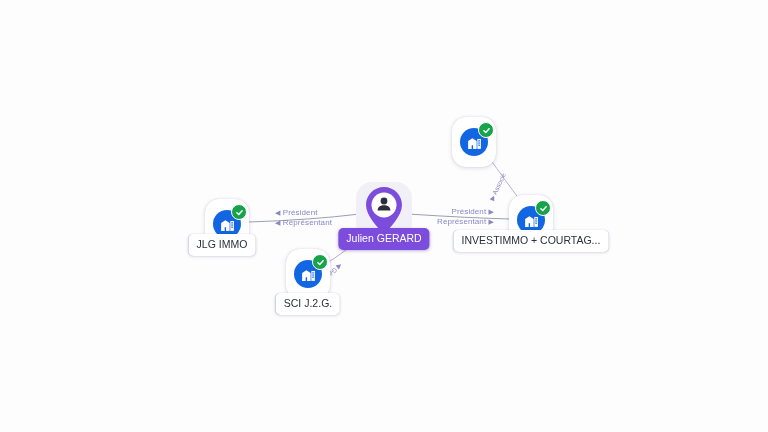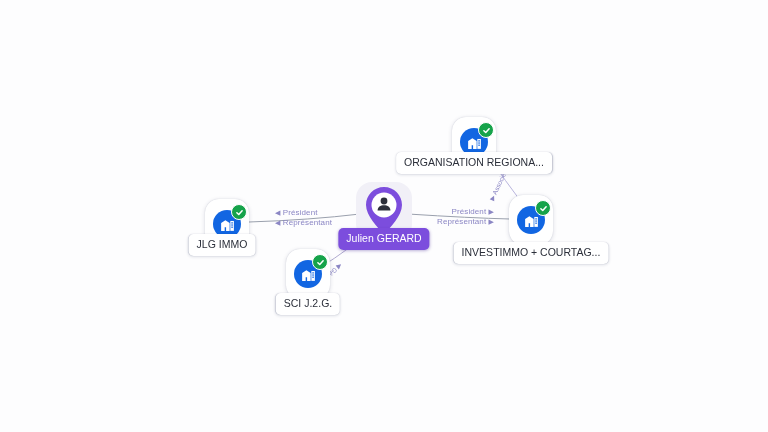--- a/index.html
+++ b/index.html
@@ -215,41 +215,40 @@
           <rect x="17.2" y="15" width="2.6" height="1.5" fill="#1266e2"></rect>
         </svg>
         <span class="verified-badge">
           <svg width="9" height="9" viewBox="0 0 24 24">
             <path fill="none" stroke="#ffffff" stroke-width="4" stroke-linecap="round" stroke-linejoin="round" d="M5 12.5l5 5 9-10"></path>
           </svg>
         </span>
       </div>
     </div>
   </div>
-  <div class="node-label" style="left:474px; top:152px;">ORGANISATION REGIONA...</div>
 
   <div class="node" style="left:531px; top:220px;">
     <div class="node-chip">
       <div class="company-disc">
         <svg width="17" height="17" viewBox="0 0 24 24">
           <path fill="#ffffff" d="M3 21V10l6-4 6 4v11h-5v-5H8v5H3z"></path>
           <rect x="16" y="7" width="5" height="14" fill="#ffffff"></rect>
           <rect x="17.2" y="9" width="2.6" height="1.5" fill="#1266e2"></rect>
           <rect x="17.2" y="12" width="2.6" height="1.5" fill="#1266e2"></rect>
           <rect x="17.2" y="15" width="2.6" height="1.5" fill="#1266e2"></rect>
         </svg>
         <span class="verified-badge">
           <svg width="9" height="9" viewBox="0 0 24 24">
             <path fill="none" stroke="#ffffff" stroke-width="4" stroke-linecap="round" stroke-linejoin="round" d="M5 12.5l5 5 9-10"></path>
           </svg>
         </span>
       </div>
     </div>
   </div>
-  <div class="node-label" style="left:531px; top:242px;text-align:center;">INVESTIMMO + COURTAG...</div>
+  <div class="node-label" style="left:531px; top:230px;text-align:center;">INVESTIMMO + COURTAG...</div>
 
   <div class="node" style="left:308px; top:274px;">
     <div class="node-chip">
       <div class="company-disc">
         <svg width="17" height="17" viewBox="0 0 24 24">
           <path fill="#ffffff" d="M3 21V10l6-4 6 4v11h-5v-5H8v5H3z"></path>
           <rect x="16" y="7" width="5" height="14" fill="#ffffff"></rect>
           <rect x="17.2" y="9" width="2.6" height="1.5" fill="#1266e2"></rect>
           <rect x="17.2" y="12" width="2.6" height="1.5" fill="#1266e2"></rect>
           <rect x="17.2" y="15" width="2.6" height="1.5" fill="#1266e2"></rect>

